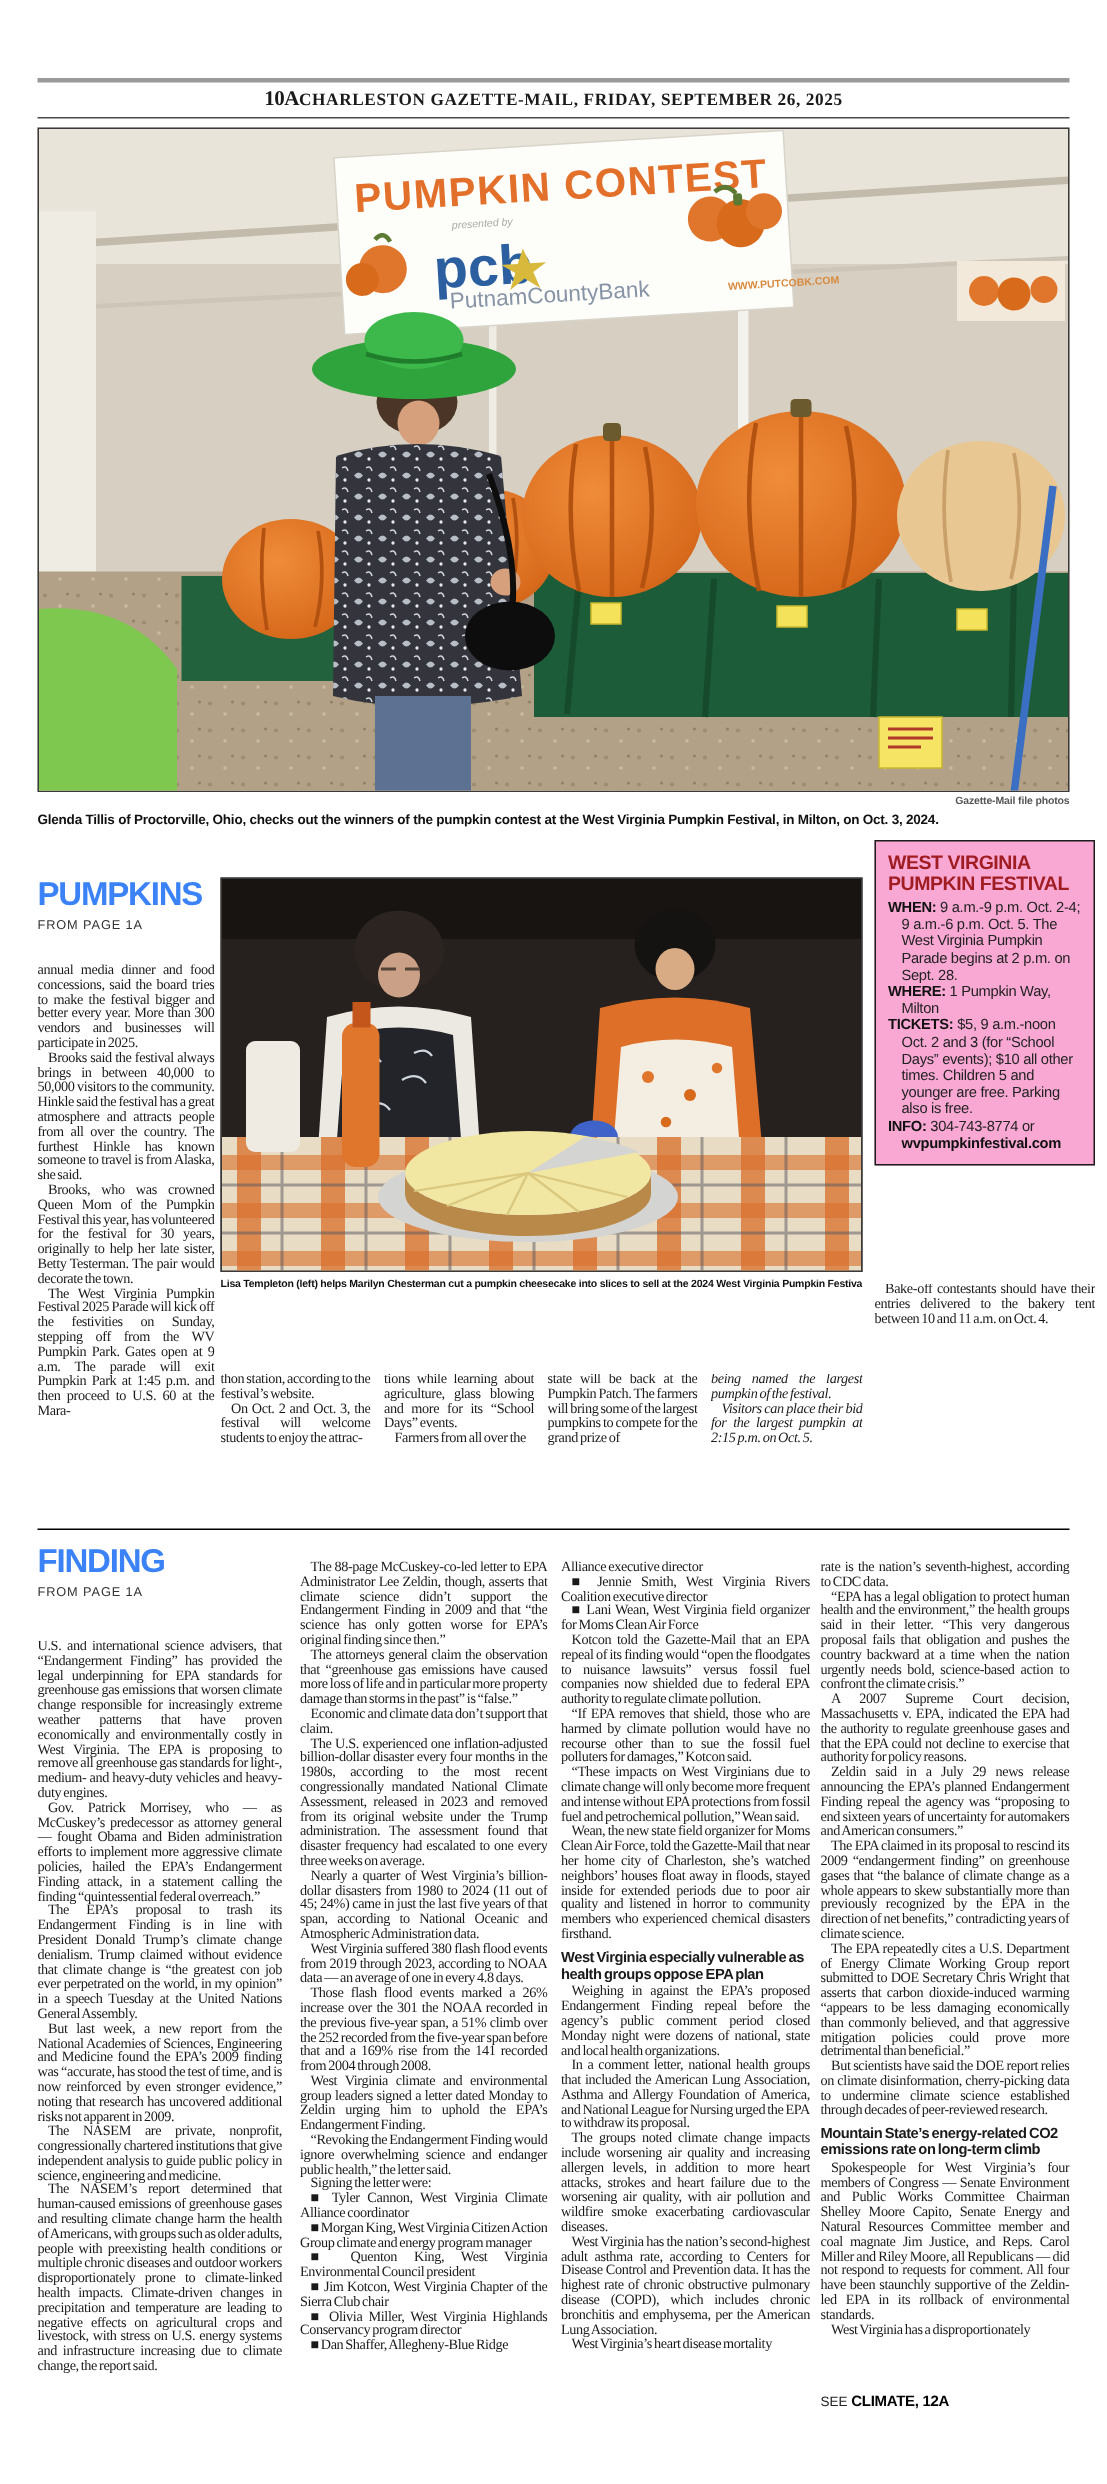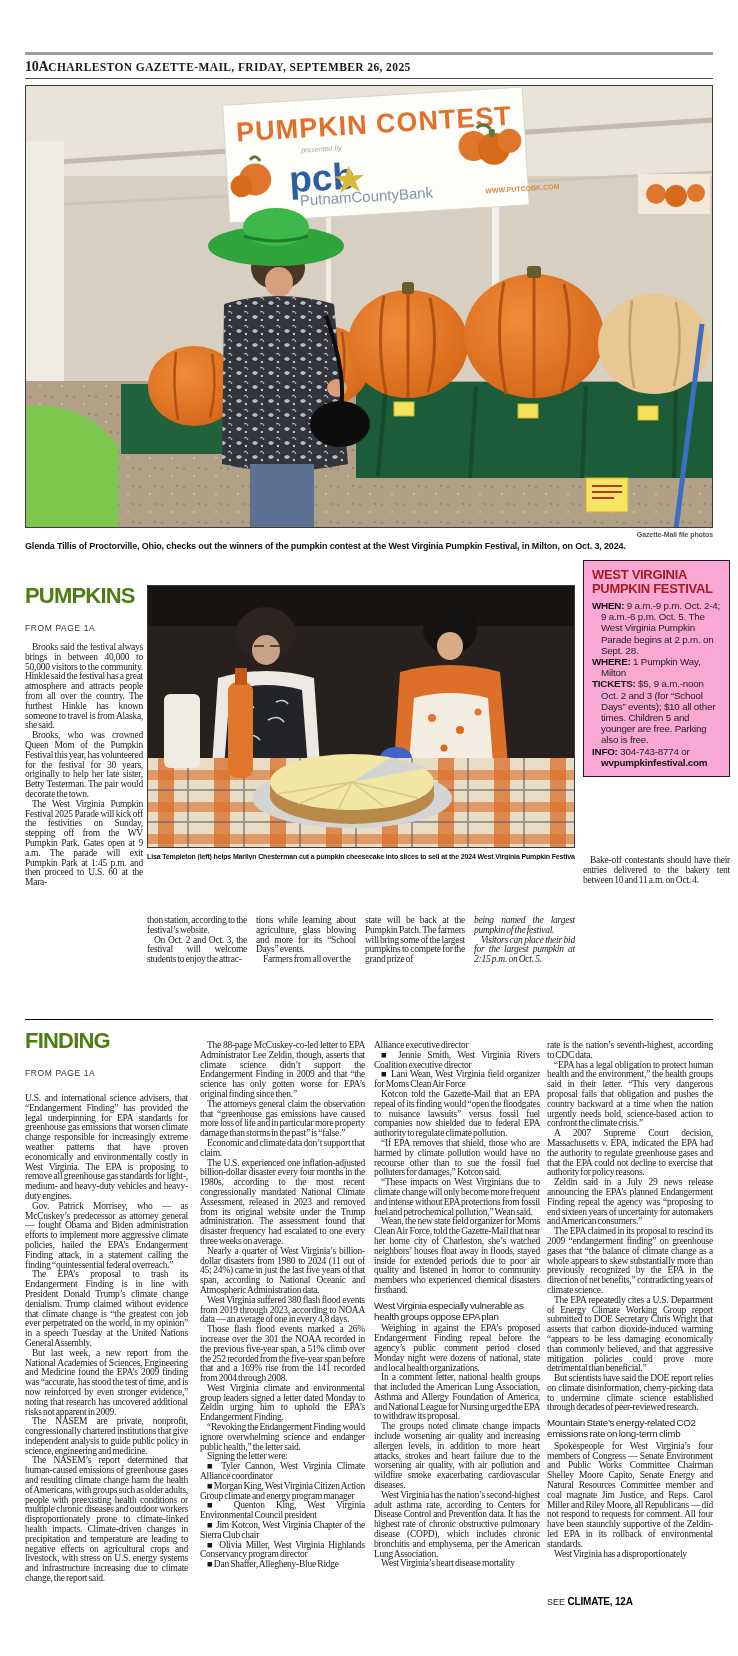--- a/index.html
+++ b/index.html
@@ -1,42 +1,42 @@
 <!DOCTYPE html>
 <html><head>
 <meta charset="utf-8">
 <style>
   html,body{margin:0;padding:0;background:#e8e8e8;}
   .page{position:relative;width:738px;height:1656px;background:#ffffff;margin:0 auto;
         overflow:hidden;font-family:"Liberation Serif",serif;color:#1a1a1a;}
   
   .masthead{position:absolute;left:25px;width:688px;top:52px;border-top:3px solid #9a9a9a;}
-  .masthead-row{display:flex;align-items:baseline;padding:4px 0 3px 0;border-bottom:1.5px solid #4a4a4a;}
+  .masthead-row{display:flex;align-items:baseline;padding:4px 0 3px 0;border-bottom:1.5px solid #4a4a4a;justify-content:center;}
   .page-num{font-family:"Liberation Serif",serif;font-weight:bold;font-size:14px;letter-spacing:-0.3px;}
   .mast-title{font-family:"Liberation Serif",serif;font-weight:bold;font-size:11.5px;letter-spacing:0.4px;}
   
   .lead-photo{position:absolute;left:25px;top:85px;width:688px;height:443px;border:1px solid #3a3a3a;box-sizing:border-box;overflow:hidden;background:#d8d2c6;}
   .mid-photo{position:absolute;left:147px;top:585px;width:428px;height:263px;border:1px solid #3a3a3a;box-sizing:border-box;overflow:hidden;background:#26211e;}
   .credit{position:absolute;left:25px;top:531px;width:688px;text-align:right;
           font-family:"Liberation Sans",sans-serif;font-weight:bold;font-size:7px;color:#555;letter-spacing:-0.1px;}
   .caption{position:absolute;font-family:"Liberation Sans",sans-serif;font-weight:bold;color:#111;
            letter-spacing:-0.15px;white-space:nowrap;overflow:hidden;}
   .caption1{left:25px;top:541px;width:688px;font-size:9px;}
   .caption2{left:147px;top:853px;width:428px;font-size:7px;}
   
   .headline{position:absolute;left:25px;font-family:"Liberation Sans",sans-serif;font-weight:bold;
-            font-size:22px;letter-spacing:-0.8px;color:#4d7c0f;line-height:1;}
+            font-size:22px;letter-spacing:-0.8px;color:#3b82f6;line-height:1;}
   .kicker{position:absolute;left:25px;font-family:"Liberation Sans",sans-serif;font-size:8.5px;
-          letter-spacing:0.6px;color:#333;margin-top:12px;}
+          letter-spacing:0.6px;color:#333;}
   
   .col{position:absolute;overflow:hidden;text-align:justify;font-size:9.5px;line-height:9.8px;
        letter-spacing:-0.25px;word-spacing:-0.8px;}
   .col .para{margin:0;text-indent:7px;}
   .col .para.cont{text-indent:0;}
-  .col .subhead{margin:5px 0 2px 0;font-family:"Liberation Sans",sans-serif;font-weight:normal;
+  .col .subhead{margin:5px 0 2px 0;font-family:"Liberation Sans",sans-serif;font-weight:bold;
                 font-size:9.8px;line-height:10.8px;letter-spacing:-0.3px;text-align:left;text-indent:0;}
   
   .infobox{position:absolute;left:583px;top:560px;width:147px;box-sizing:border-box;background:#f9a8d4;
            border:1.5px solid #1c1c1c;padding:7px 7px 8px 8px;font-family:"Liberation Sans",sans-serif;}
   .infobox-title{color:#a01d23;font-weight:bold;font-size:13px;line-height:13.5px;letter-spacing:-0.3px;margin:0 0 5px 0;}
   .info-item{margin:0;font-size:9.8px;line-height:11.2px;letter-spacing:-0.2px;padding-left:9px;text-indent:-9px;color:#222;}
   .info-item b{font-weight:bold;color:#111;}
   
   .divider{position:absolute;left:25px;top:1019px;width:688px;border-top:1px solid #000;}
   
@@ -160,20 +160,21 @@
         <rect x="224" y="378" width="64" height="65" fill="#5d7292"></rect>
       </g>
     </svg>
   </div>
   <div class="credit">Gazette-Mail file photos</div>
   <div class="caption caption1">Glenda Tillis of Proctorville, Ohio, checks out the winners of the pumpkin contest at the West Virginia Pumpkin Festival, in Milton, on Oct. 3, 2024.</div>
 
   <div class="headline" style="top:585px;">PUMPKINS</div>
   <div class="kicker" style="top:611px;">FROM PAGE 1A</div>
   <div class="col" style="left:25px;top:643px;width:118px;height:370px;">
+      <p class="para cont">annual media dinner and food concessions, said the board tries to make the festival bigger and better every year. More than 300 vendors and businesses will participate in 2025.</p>
       <p class="para">Brooks said the festival always brings in between 40,000 to 50,000 visitors to the community. Hinkle said the festival has a great atmosphere and attracts people from all over the country. The furthest Hinkle has known someone to travel is from Alaska, she said.</p>
       <p class="para">Brooks, who was crowned Queen Mom of the Pumpkin Festival this year, has volunteered for the festival for 30 years, originally to help her late sister, Betty Testerman. The pair would decorate the town.</p>
       <p class="para">The West Virginia Pumpkin Festival 2025 Parade will kick off the festivities on Sunday, stepping off from the WV Pumpkin Park. Gates open at 9 a.m. The parade will exit Pumpkin Park at 1:45 p.m. and then proceed to U.S. 60 at the Mara-</p>
     </div>
 
   <div class="mid-photo">
     <svg width="428" height="263" viewBox="0 0 428 263">
       <rect width="428" height="263" fill="#26211e"></rect>
       <rect x="0" y="0" width="428" height="40" fill="#171412"></rect>
 

